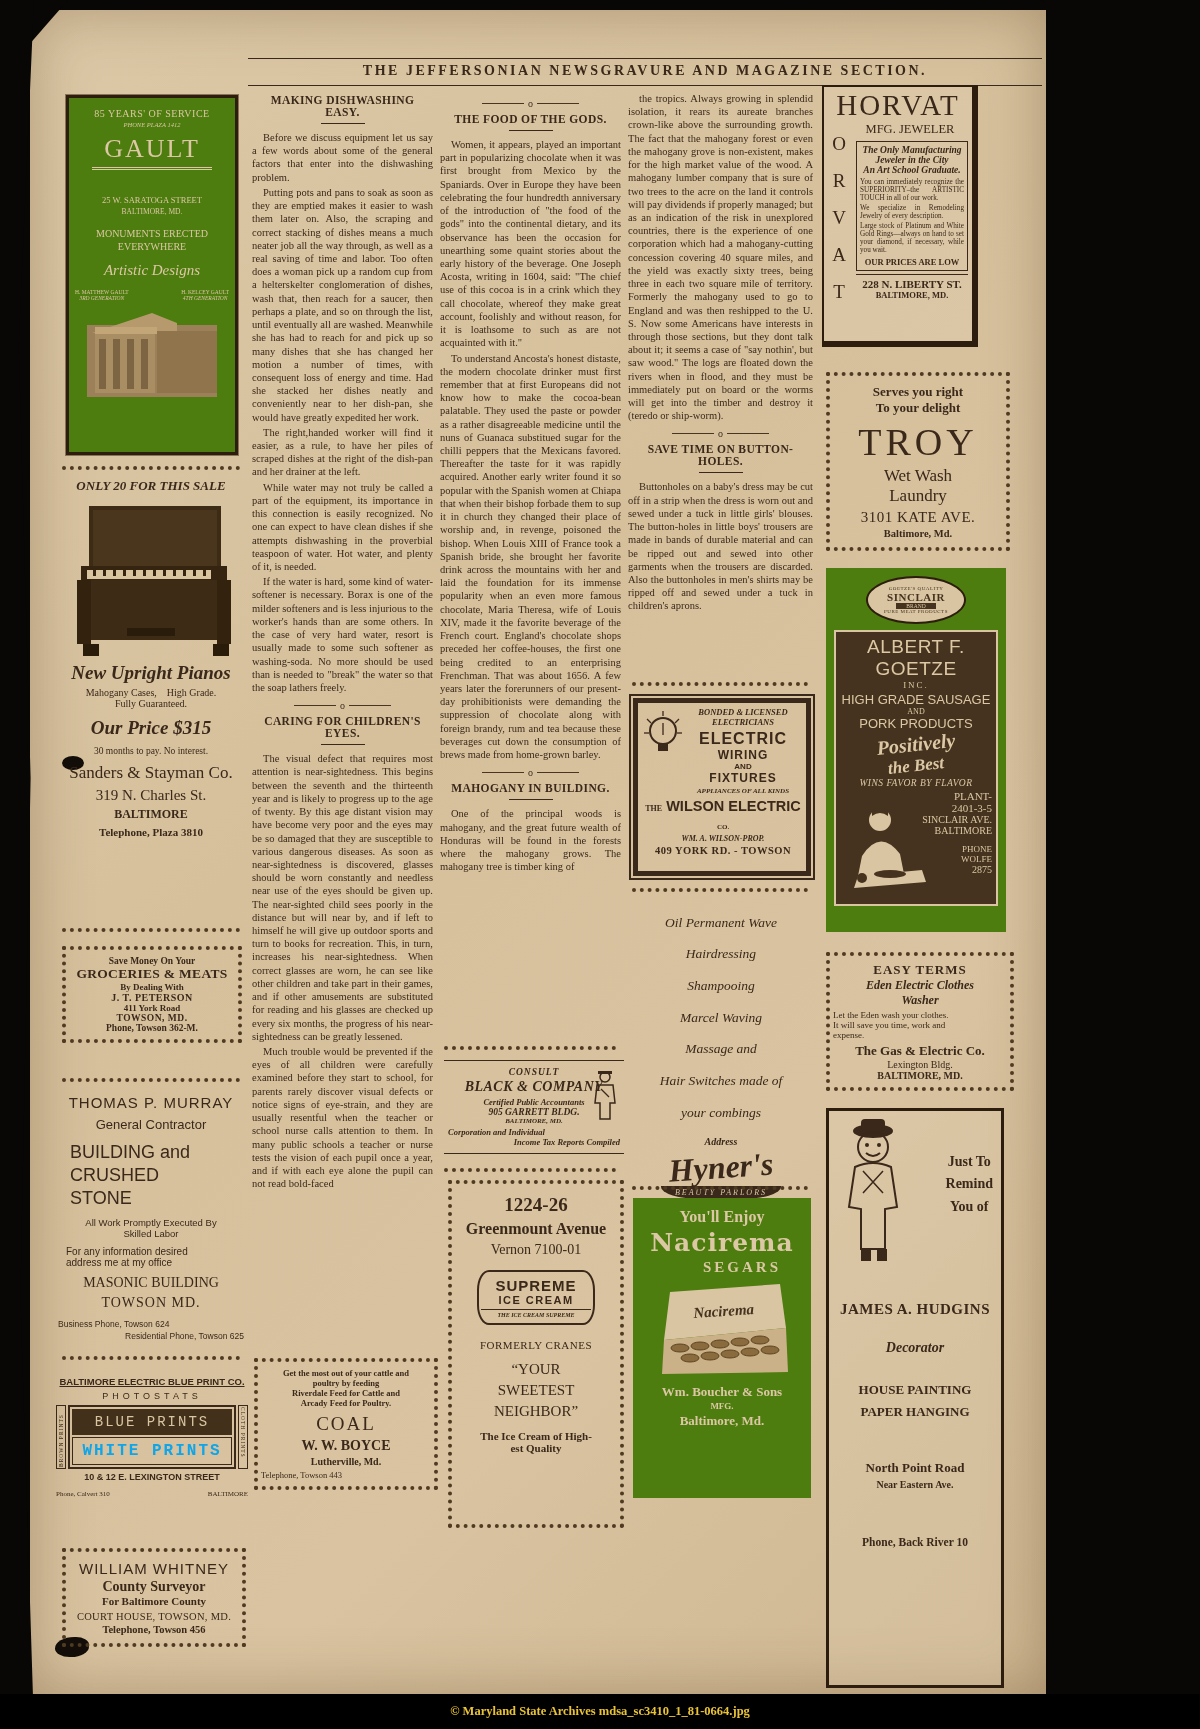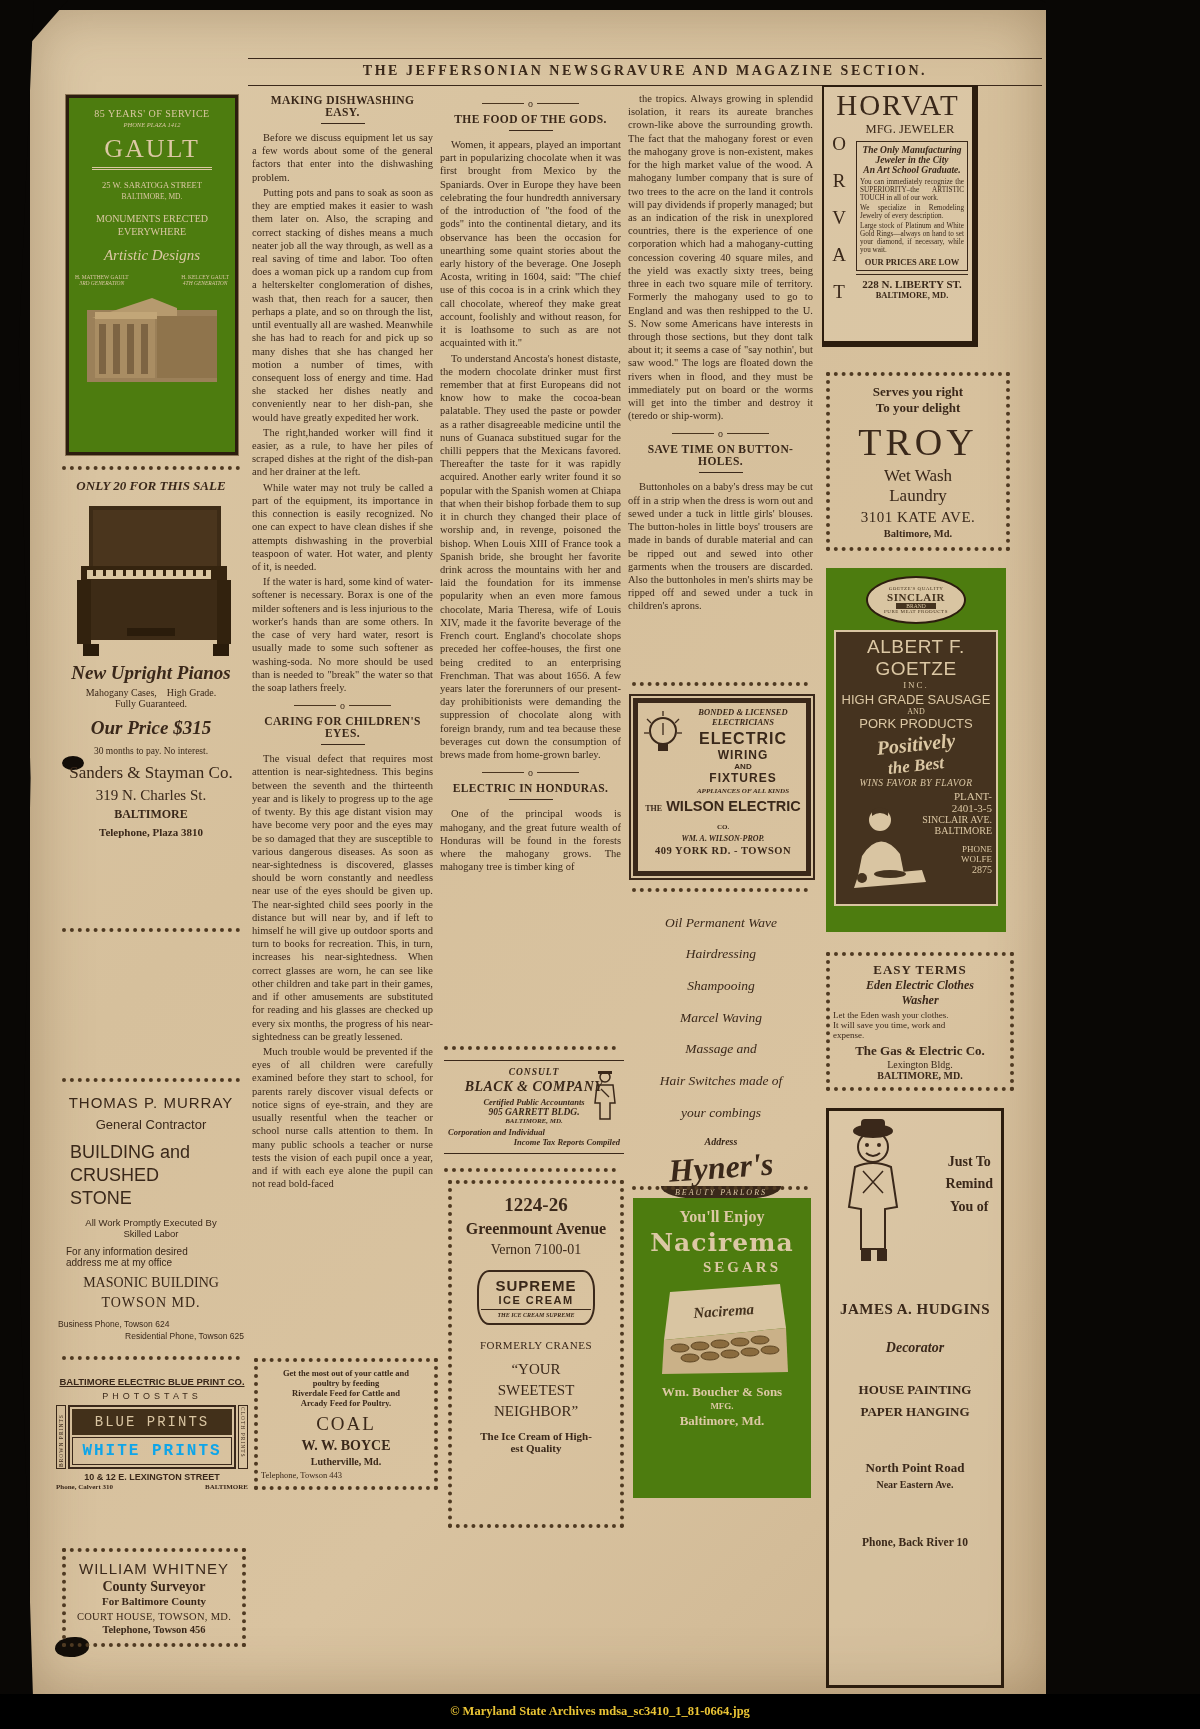--- a/index.html
+++ b/index.html
@@ -43,21 +43,21 @@
   <div class="abs c" style="left:248px;top:63px;width:794px;font-weight:bold;font-size:14px;letter-spacing:2.5px;">
     <span>THE JEFFERSONIAN NEWSGRAVURE AND MAGAZINE SECTION.</span>
   </div>
   <div class="abs" style="left:248px;top:85px;width:794px;border-top:1.5px solid #3a281a;"></div>
 
   <div class="abs darkad" style="left:66px;top:95px;width:172px;height:360px;border:3px solid #2c1d0e;outline:1px solid #8a7354;padding:10px 6px 0;box-sizing:border-box;text-align:center;">
     <div style="font-size:10px;letter-spacing:.5px;">85 YEARS' OF SERVICE</div>
     <div style="font-size:6.5px;font-style:italic;margin-top:2px;">PHONE PLAZA 1412</div>
     <div style="font-size:26px;letter-spacing:2px;margin-top:6px;">GAULT</div>
     <div style="height:4px;border-top:3px double #dcc8a4;width:120px;margin:3px auto;"></div>
-    <div style="font-size:8.5px;margin-top:6px;">25 W. SARATOGA STREET</div>
+    <div style="font-size:8.5px;margin-top:21px;">25 W. SARATOGA STREET</div>
     <div style="font-size:7.5px;margin-top:2px;">BALTIMORE, MD.</div>
     <div style="font-size:10px;margin-top:12px;">MONUMENTS ERECTED</div>
     <div style="font-size:10px;margin-top:2px;">EVERYWHERE</div>
     <div style="font-size:15px;font-style:italic;margin-top:10px;">Artistic Designs</div>
     <div style="display:flex;justify-content:space-between;margin-top:10px;font-size:5.5px;">
       <span>
         <span>H. MATTHEW GAULT</span><br>
         <i>3RD GENERATION</i>
       </span>
       <span>
@@ -117,20 +117,29 @@
     <div style="font-style:italic;font-weight:bold;font-size:19px;margin-top:8px;">Our Price $315</div>
     <div style="font-size:9.5px;margin-top:7px;">30 months to pay.  No interest.</div>
     <div style="font-size:17px;margin-top:7px;">Sanders &amp; Stayman Co.</div>
     <div style="font-size:15px;margin-top:4px;">319 N. Charles St.</div>
     <div style="font-size:12px;font-weight:bold;margin-top:3px;">BALTIMORE</div>
     <div style="font-size:11px;font-weight:bold;margin-top:4px;">Telephone, Plaza 3810</div>
   </div>
 
   <div class="abs chaindiv" style="left:62px;top:928px;width:178px;"></div>
 
+  <div class="abs chainbox c" style="left:62px;top:946px;width:168px;padding:6px 2px;font-weight:bold;">
+    <div style="font-size:9.5px;">Save Money On Your</div>
+    <div style="font-size:13.5px;letter-spacing:.3px;">GROCERIES &amp; MEATS</div>
+    <div style="font-size:9px;">By Dealing With</div>
+    <div style="font-size:10px;letter-spacing:.5px;">J. T. PETERSON</div>
+    <div style="font-size:9px;">411 York Road</div>
+    <div style="font-size:9.5px;letter-spacing:.5px;">TOWSON, MD.</div>
+    <div style="font-size:9.5px;">Phone, Towson 362-M.</div>
+  </div>
 
   <div class="abs chaindiv" style="left:62px;top:1078px;width:178px;"></div>
 
   <div class="abs" style="left:58px;top:1094px;width:186px;font-family:'Liberation Sans',sans-serif;">
     <div style="font-size:15px;letter-spacing:1px;text-align:center;">THOMAS P. MURRAY</div>
     <div style="font-size:13px;text-align:center;margin-top:6px;">General Contractor</div>
     <div style="font-size:18px;margin-top:10px;margin-left:12px;">BUILDING and</div>
     <div style="font-size:18px;margin-top:2px;margin-left:12px;">CRUSHED</div>
     <div style="font-size:18px;margin-top:2px;margin-left:12px;">STONE</div>
     <div style="font-size:9.5px;text-align:center;margin-top:8px;">All Work Promptly Executed By</div>
@@ -150,21 +159,21 @@
     <div style="font-size:9px;letter-spacing:4px;text-align:center;margin-top:4px;font-family:'Liberation Sans',sans-serif;">PHOTOSTATS</div>
     <div style="display:flex;align-items:stretch;margin-top:4px;gap:2px;">
       <div style="writing-mode:vertical-rl;transform:rotate(180deg);font-size:5.5px;letter-spacing:1px;border:1px solid #3a281a;padding:1px;">BROWN PRINTS</div>
       <div style="flex:1;border:2px solid #3a281a;padding:2px;">
         <div style="background:#42301a;color:#d9c5a2;font-family:'Liberation Mono',monospace;font-size:14px;letter-spacing:2px;text-align:center;padding:5px 0;">BLUE PRINTS</div>
         <div style="border:1.5px solid #3a281a;color:#0ea5e9;font-family:'Liberation Mono',monospace;font-weight:bold;font-size:16px;letter-spacing:2px;text-align:center;padding:4px 0;margin-top:2px;">WHITE PRINTS</div>
       </div>
       <div style="writing-mode:vertical-rl;font-size:5.5px;letter-spacing:1px;border:1px solid #3a281a;padding:1px;">CLOTH PRINTS</div>
     </div>
     <div style="font-size:9px;font-weight:bold;text-align:center;margin-top:3px;font-family:'Liberation Sans',sans-serif;">10 &amp; 12 E. LEXINGTON STREET</div>
-    <div style="display:flex;justify-content:space-between;font-size:7px;font-weight:bold;margin-top:1px;">
+    <div style="display:flex;justify-content:space-between;font-size:7px;font-weight:normal;margin-top:8px;">
       <span>Phone, Calvert 310</span>
       <span>BALTIMORE</span>
     </div>
   </div>
 
   <div class="abs chainbox c" style="left:62px;top:1548px;width:172px;padding:8px 2px;">
     <div style="font-size:15px;letter-spacing:1px;font-family:'Liberation Sans',sans-serif;">WILLIAM  WHITNEY</div>
     <div style="font-size:14px;font-weight:bold;margin-top:2px;">County Surveyor</div>
     <div style="font-size:11px;font-weight:bold;">For Baltimore County</div>
     <div style="font-size:10.5px;letter-spacing:.3px;margin-top:4px;">COURT HOUSE, TOWSON, MD.</div>
@@ -216,21 +225,21 @@
     </div>
     <div class="hrule"></div>
     <div class="j">
         <p>Women, it appears,  played an important part in popularizing chocolate when it was first brought from Mexico  by the Spaniards.    Over in Europe they have been celebrating the four hundredth anniversary of the introduction of "the food of the gods" into the continental dietary, and its observance has been the occasion for unearthing some quaint stories about the early history of the beverage.  One Joseph Acosta, writing in 1604, said:  "The chief use of this cocoa is in a crink which they call chocolate, whereof they make great account, foolishly and without reason, for it is loathsome to such as are not acquainted with it."</p>
         <p>To understand Ancosta's honest distaste, the modern chocolate drinker must first remember that at first Europeans did not know how to make the cocoa-bean palatable.  They used the paste or powder as a rather disagreeable medicine until the nuns of Guanaca substitued sugar for the chilli peppers that the Mexicans favored. Thereafter the taste for it was rapidly acquired.   Another early writer found it so  popular with the Spanish women at Chiapa that when their bishop forbade them to sup it in church they changed their place of worship and, in revenge, poisoned the bishop.  When Louis XIII of France took a Spanish bride, she brought her favorite drink across the mountains with her and laid the foundation for its immense popularity when an even more famous chocolate, Maria Theresa, wife of Louis XIV, made it the favorite beverage of the French court.   England's chocolate shops preceded her coffee-houses, the first one being credited to an enterprising Frenchman.  That was about 1656. A few years later the forerunners of our present-day prohibitionists were demanding the suppression of chocolate along with foreign brandy, rum and tea because these beverages cut down the consumption of brews made from home-grown barley.</p>
       </div>
     <div class="odiv">
         <span>o</span>
       </div>
     <div class="art-head">
-      <span>ELECTRIC IN HONDURAS.</span>
+      <span>MAHOGANY IN BUILDING.</span>
     </div>
     <div class="hrule"></div>
     <div class="j">
         <p>One of the principal woods is mahogany, and the great future wealth of Honduras will be found in the  forests where the mahogany grows.   The mahogany tree is timber king of</p>
       </div>
   </div>
 
   <div class="abs chaindiv" style="left:444px;top:1046px;width:172px;"></div>
 
   <div class="abs" style="left:444px;top:1060px;width:172px;border-top:1.5px solid #3a281a;border-bottom:1.5px solid #3a281a;padding:6px 4px;text-align:center;font-style:italic;font-weight:bold;">

